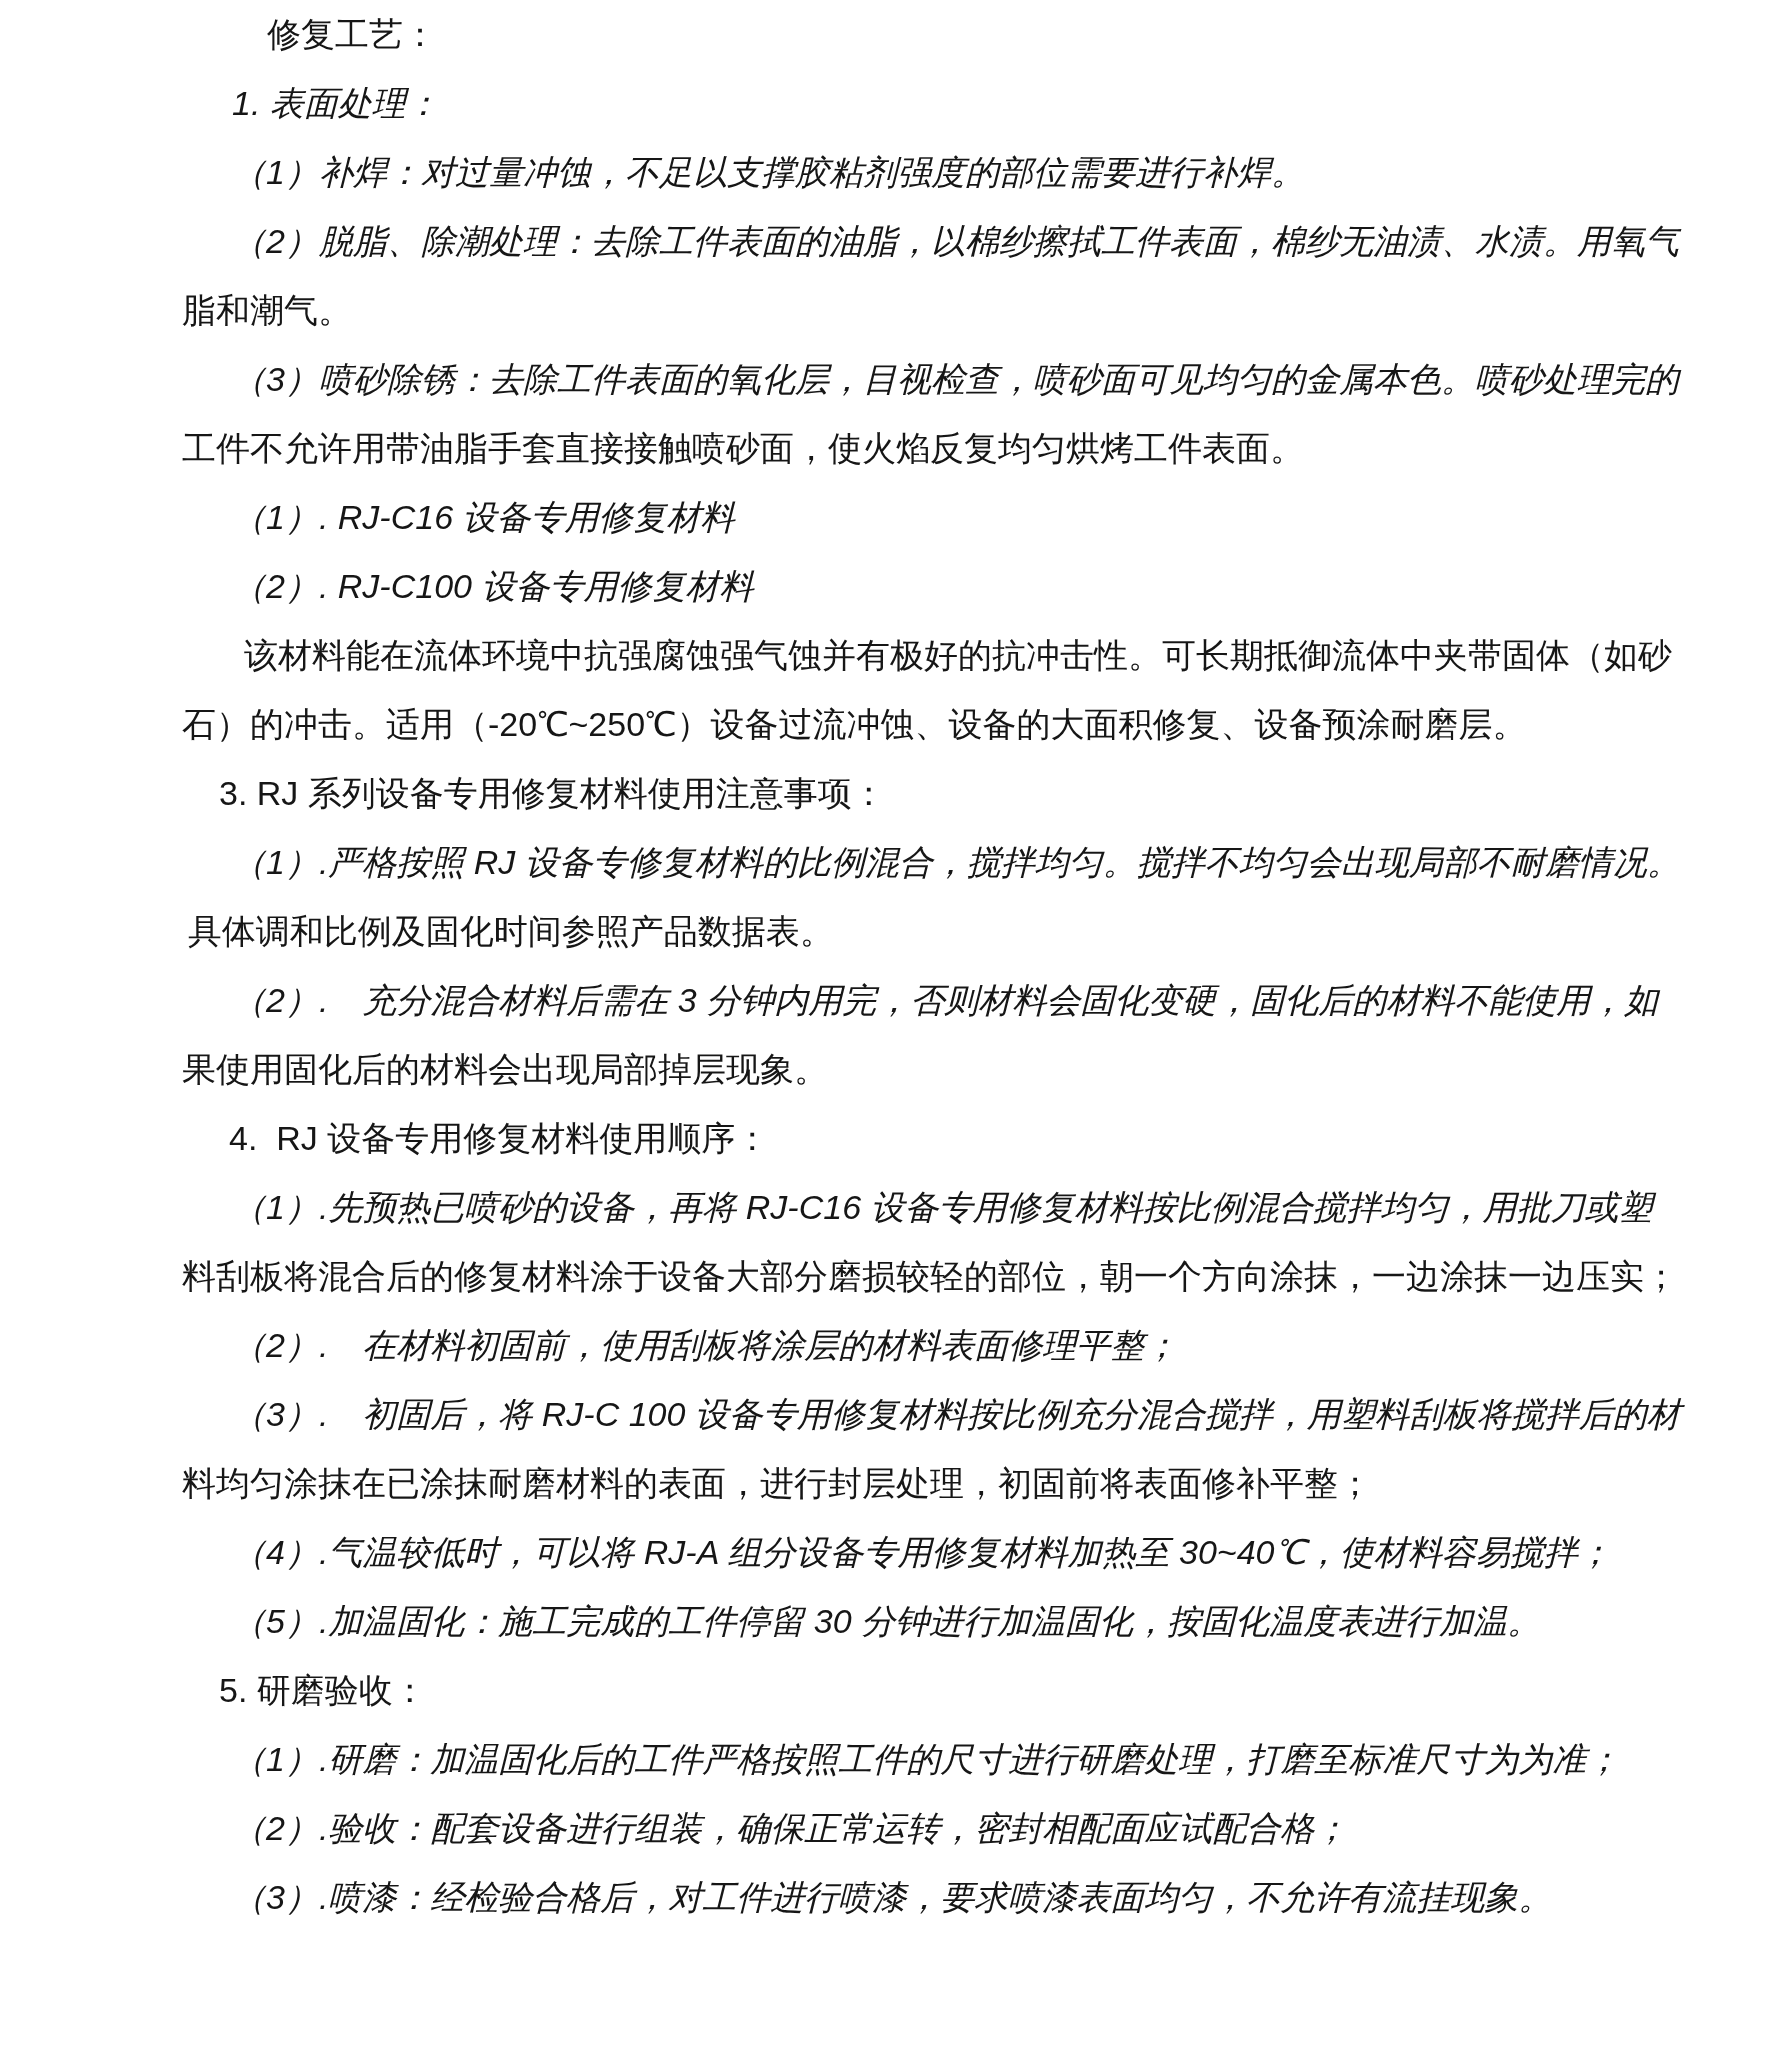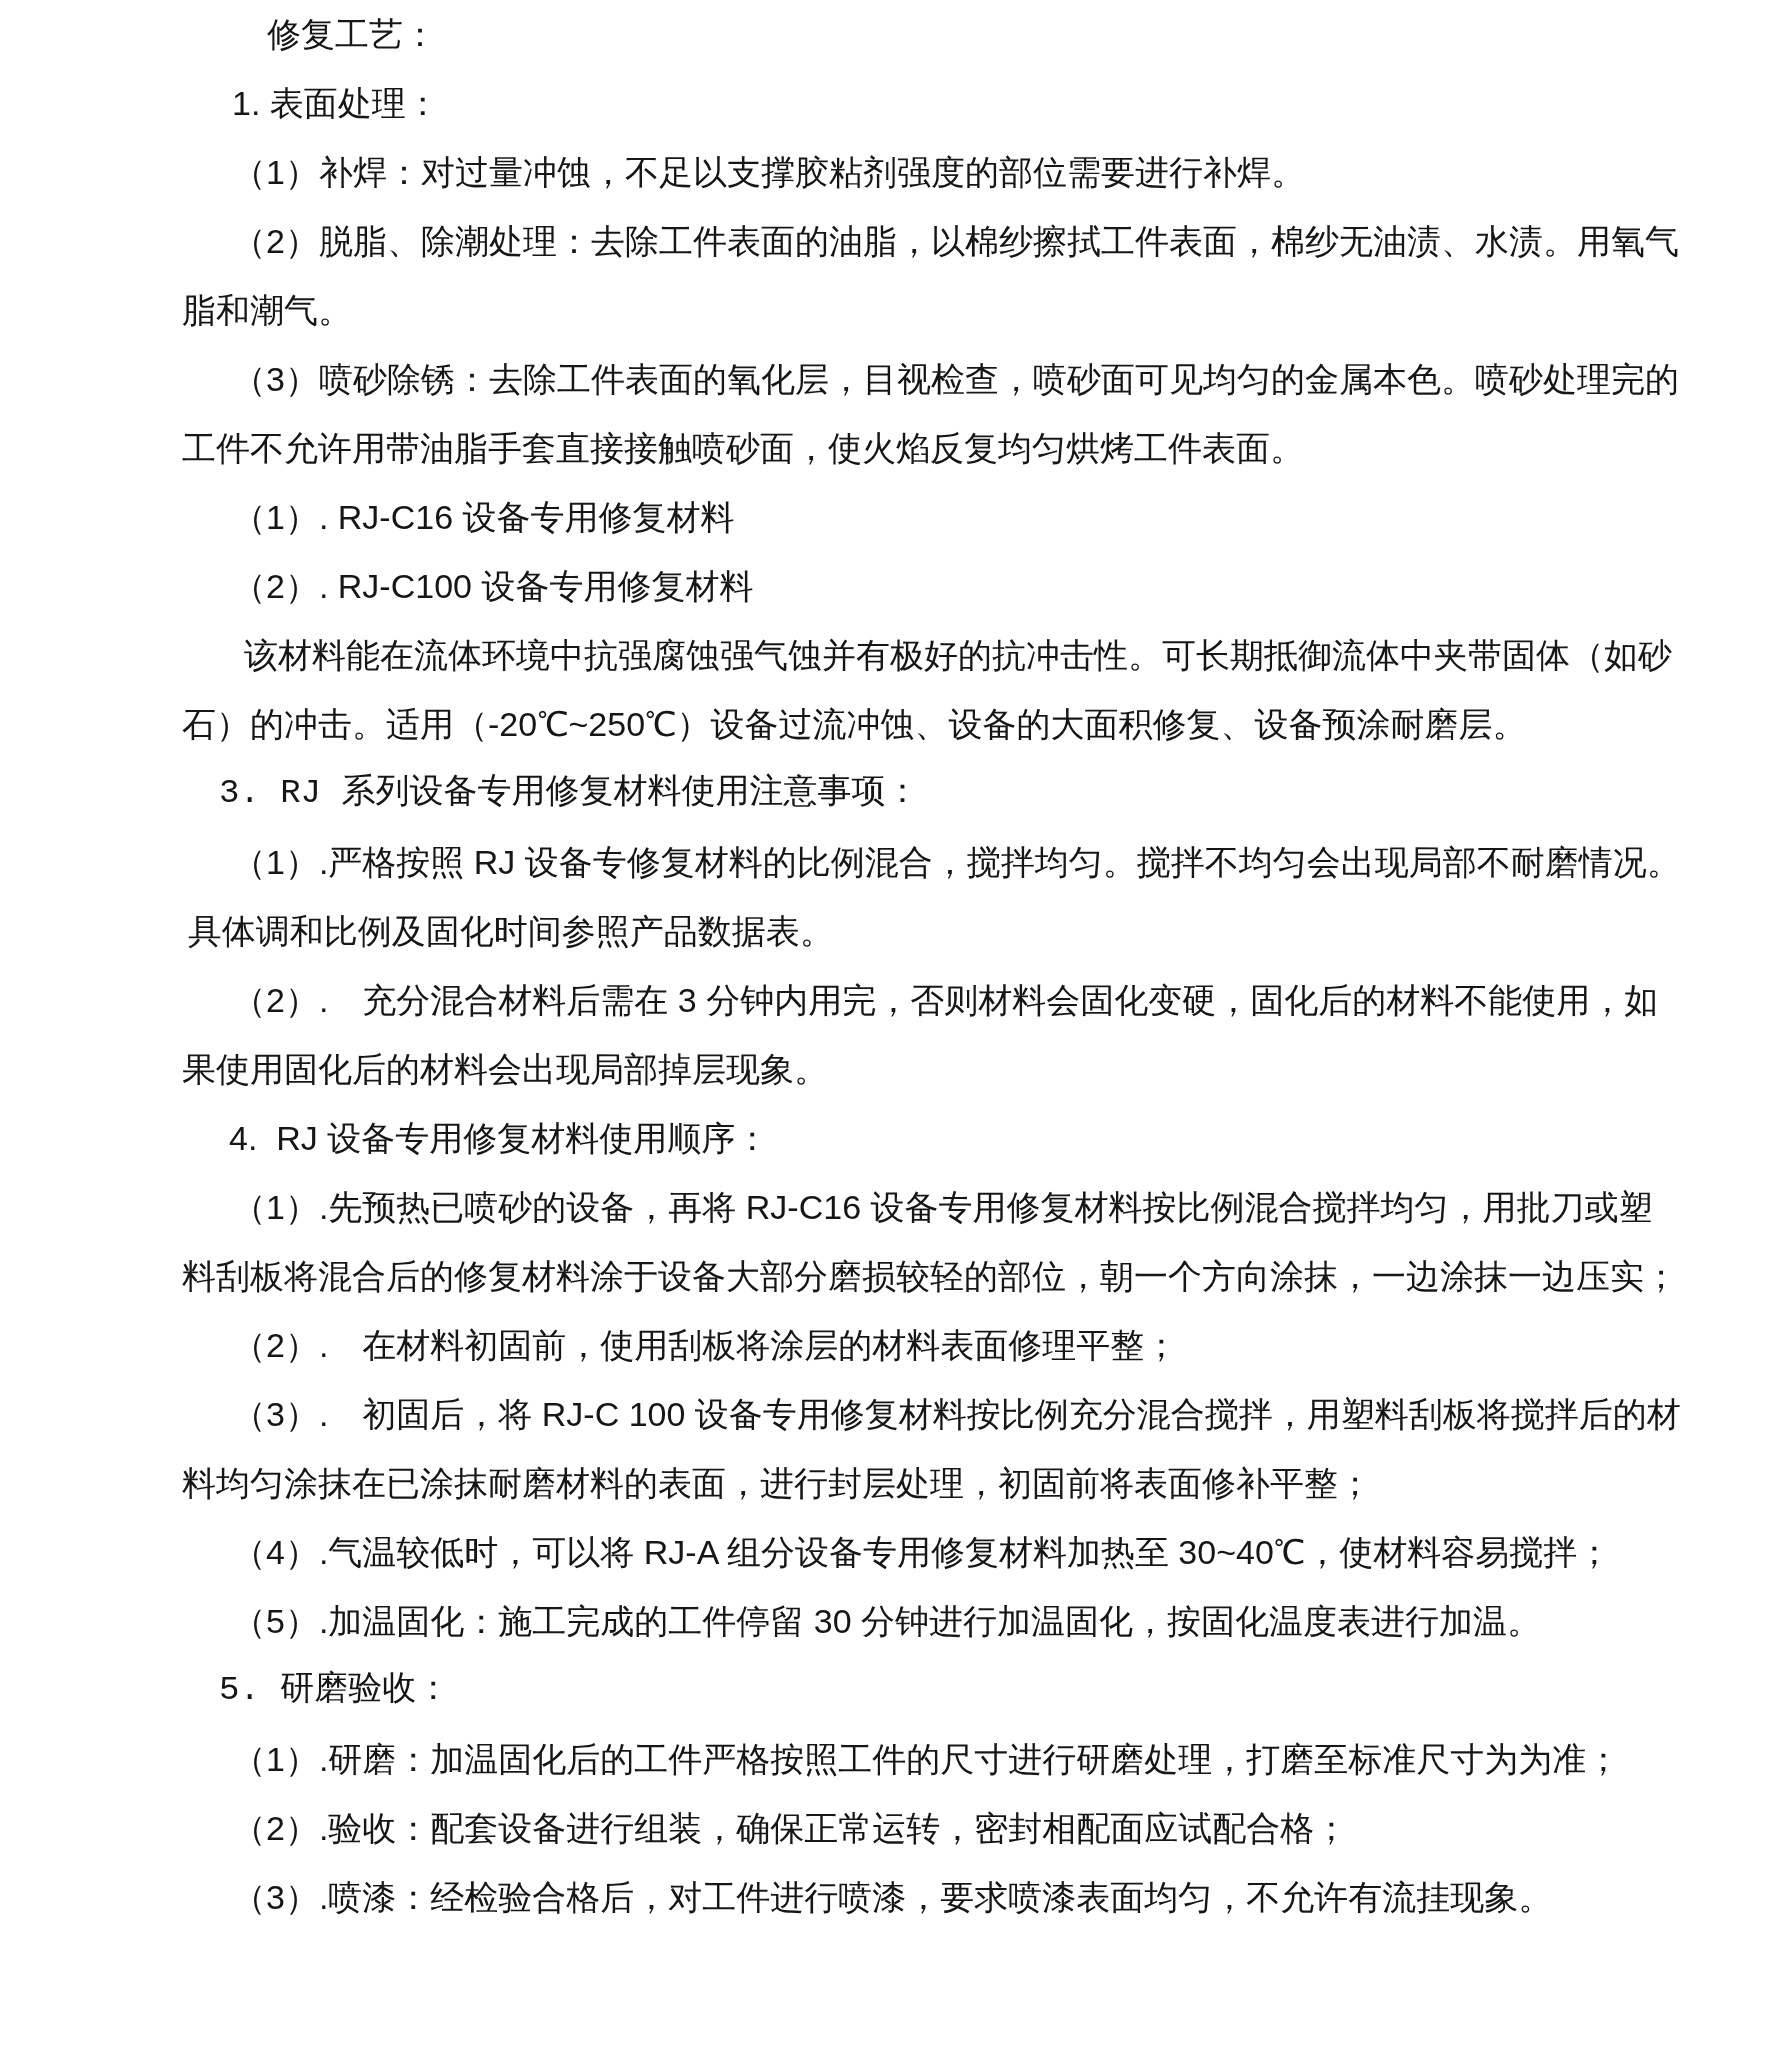--- a/index.html
+++ b/index.html
@@ -21,23 +21,23 @@
   }
   .line {
     height: 69px;
     line-height: 69px;
     font-size: 34px;
     white-space: pre;
     letter-spacing: 0px;
   }
   .ind-0  { padding-left: 0; }
   .ind-xs { padding-left: 5.7px; }
-  .ind-s  { padding-left: 37px; font-family: Liberation Mono, monospace; }
+  .ind-s  { padding-left: 37px; }
   .ind-m  { padding-left: 47px; }
-  .ind-c  { padding-left: 50px; }
+  .ind-c  { padding-left: 50px; font-style: italic; }
   .ind-p  { padding-left: 62px; }
   .ind-t  { padding-left: 85px; }
 </style>
 </head>
 <body>
 
 <div class="page">
   <div class="line ind-t">修复工艺：</div>
   <div class="line ind-c">1. 表面处理：</div>
   <div class="line ind-c">（1）补焊：对过量冲蚀，不足以支撑胶粘剂强度的部位需要进行补焊。</div>

